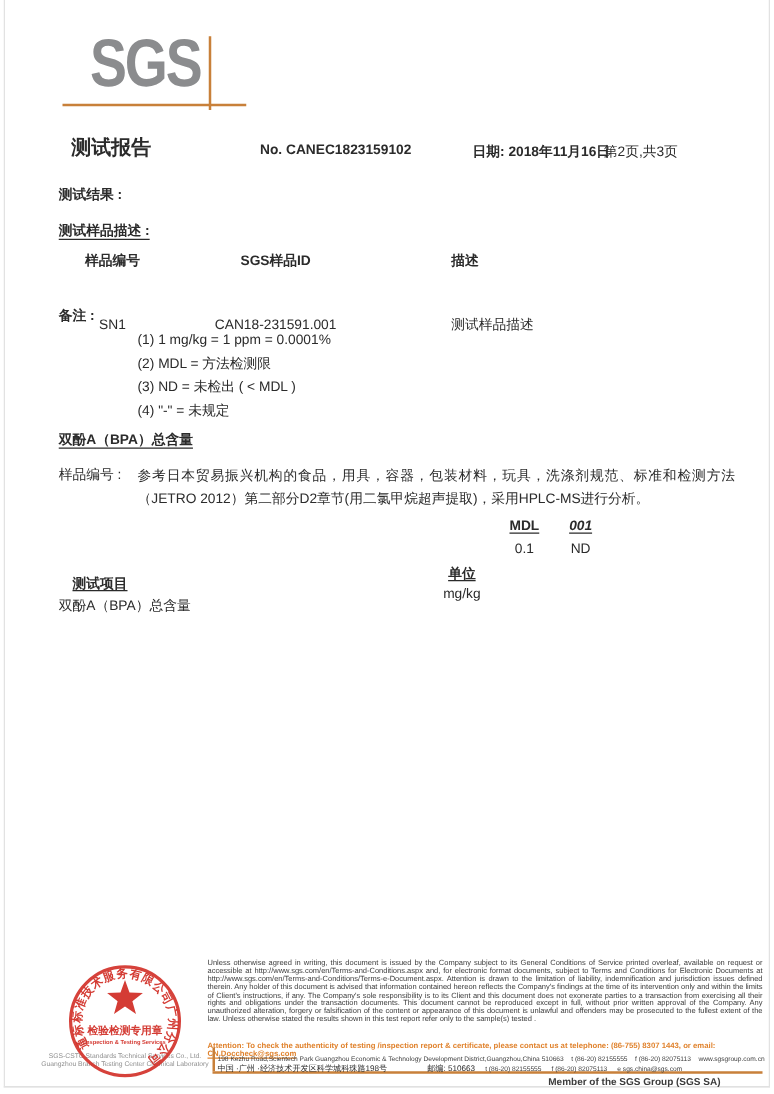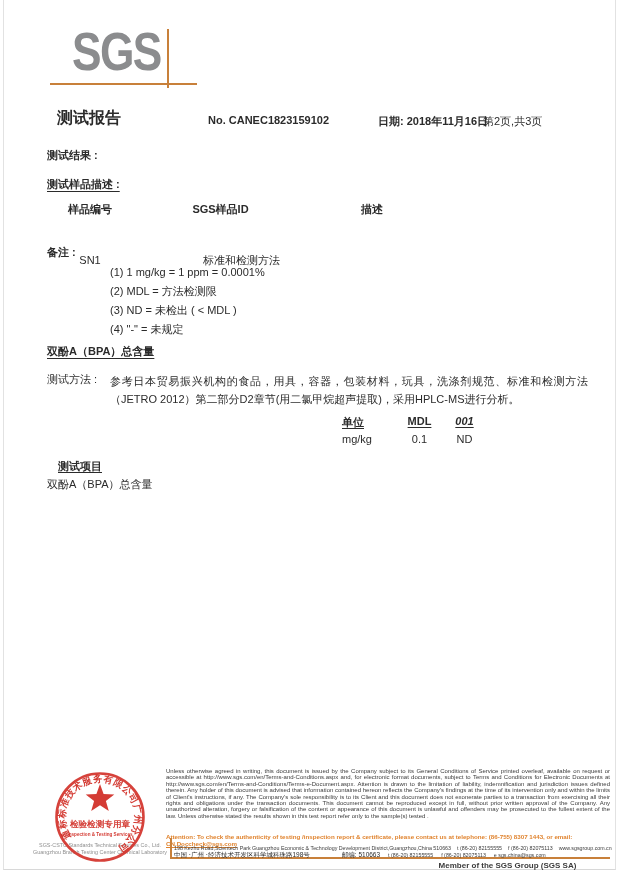--- a/index.html
+++ b/index.html
@@ -31,21 +31,21 @@
   .notes{left:110px;top:263px;font-size:11px;line-height:19px;color:#2b2b2b;}
   .bpa-heading{left:47px;top:344px;font-size:11px;font-weight:bold;color:#2b2b2b;
                text-decoration:underline;text-underline-offset:3px;}
   .method-label{left:47px;top:372px;font-size:11px;color:#2b2b2b;}
   .method-text{left:110px;top:372px;width:478px;font-size:11px;line-height:18px;color:#2b2b2b;text-align:justify;}
   .rt-row{left:47px;width:440px;display:flex;font-size:11px;color:#2b2b2b;}
   .rt-head{top:415px;font-weight:bold;}
   .rt-vals{top:433px;}
   .rt-item{flex:1;margin-top:44px;}
   .rt-head .rt-item{padding-left:11px;}
-  .rt-unit{width:55px;}
+  .rt-unit{width:55px;text-align:center;margin-top:36px;}
   .rt-mdl{width:45px;text-align:center;}
   .rt-smp{width:45px;text-align:center;}
   .rt-head .rt-item span,.rt-head .rt-unit span,.rt-head .rt-mdl span,.rt-head .rt-smp span{
       text-decoration:underline;text-underline-offset:2px;}
   .rt-head .rt-smp span{font-style:italic;text-decoration:underline;}
   
   .legal{left:166px;top:768px;width:444px;font-size:6px;line-height:6.4px;
          text-align:justify;color:#3c3c3c;}
   .attention{left:166px;top:833px;width:444px;font-size:6.2px;line-height:7px;
              font-weight:bold;color:#e0832e;}
@@ -80,33 +80,34 @@
   <div class="abs report-pageinfo">第2页,共3页</div>
 
   <div class="abs sec-label results-label">测试结果 :</div>
   <div class="abs sec-label sampledesc-label">测试样品描述 :</div>
 
   <div class="abs sample-table">
     <div class="hd c1">样品编号</div>
     <div class="hd c2">SGS样品ID</div>
     <div class="hd c3">描述</div>
     <div class="c1">SN1</div>
-    <div class="c3">标准和检测方法</div>
+    <div class="c2">CAN18-231591.001</div>
+    <div class="c3">测试样品描述</div>
   </div>
 
   <div class="abs sec-label notes-label">备注 :</div>
   <div class="abs notes">
     <div>(1) 1 mg/kg = 1 ppm = 0.0001%</div>
     <div>(2) MDL = 方法检测限</div>
     <div>(3) ND = 未检出 ( &lt; MDL )</div>
     <div>(4) "-" = 未规定</div>
   </div>
 
   <div class="abs bpa-heading">双酚A（BPA）总含量</div>
-  <div class="abs method-label">测试方法 :</div>
+  <div class="abs method-label">样品编号 :</div>
   <div class="abs method-text">参考日本贸易振兴机构的食品，用具，容器，包装材料，玩具，洗涤剂规范、标准和检测方法（JETRO 2012）第二部分D2章节(用二氯甲烷超声提取)，采用HPLC-MS进行分析。</div>
 
   <div class="abs rt-row rt-head">
     <div class="rt-item"><span>测试项目</span></div>
     <div class="rt-unit"><span>单位</span></div>
     <div class="rt-mdl"><span>MDL</span></div>
     <div class="rt-smp"><span>001</span></div>
   </div>
   <div class="abs rt-row rt-vals">
     <div class="rt-item">双酚A（BPA）总含量</div>

